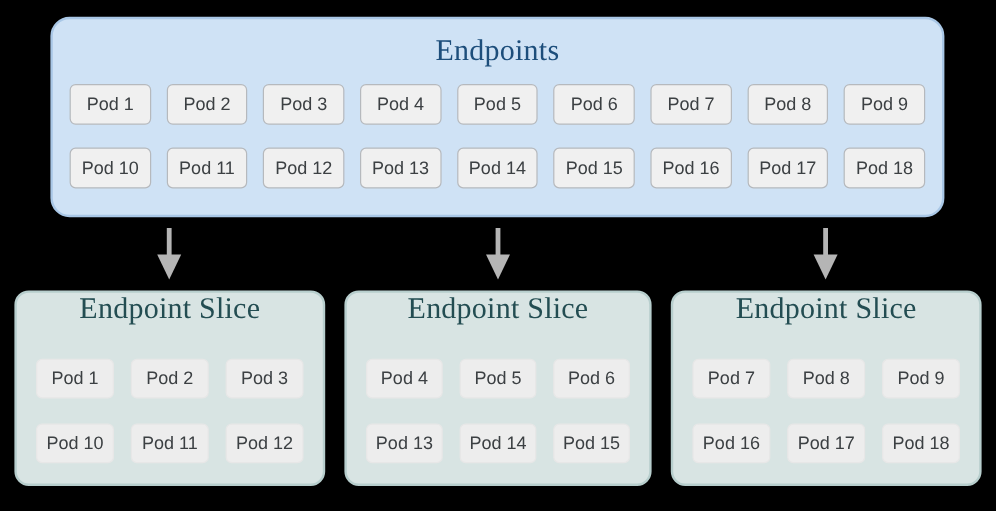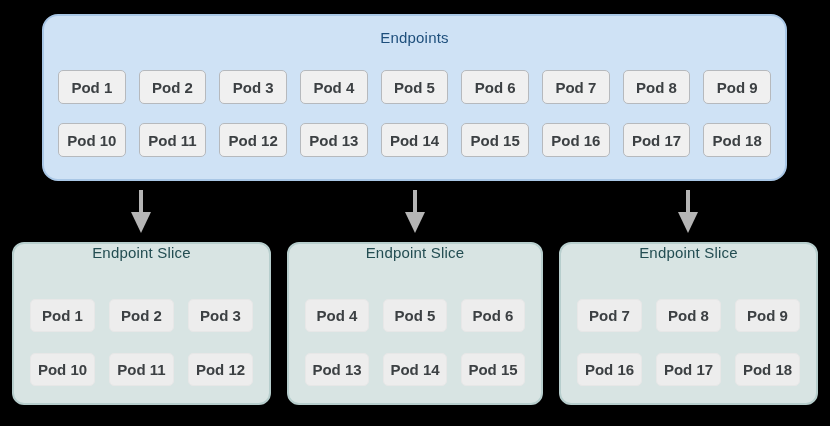--- a/index.html
+++ b/index.html
@@ -24,22 +24,23 @@
     top: 14px;
     width: 745px;
     height: 167px;
     background: #cfe2f5;
     border: 2px solid #a9c7e6;
     border-radius: 16px;
     box-sizing: border-box;
   }
   .box-title {
     text-align: center;
-    font-size: 15px;
+    font-size: 25px;
     letter-spacing: 0.2px;
+    font-family: Liberation Serif, serif;
   }
   .endpoints-title {
     margin-top: 13px;
     color: #1d4e7b;
   }
   .pods-grid {
     position: absolute;
     display: grid;
   }
   .endpoints-pods {
@@ -54,21 +55,20 @@
     background: #f0f0f0;
     border: 1px solid #b6b9bd;
     border-radius: 5px;
     box-sizing: border-box;
     display: flex;
     align-items: center;
     justify-content: center;
     font-size: 15px;
     color: #3c4043;
     white-space: nowrap;
-    font-weight: bold;
   }
   
   .arrow {
     position: absolute;
     top: 190px;
     width: 20px;
     height: 43px;
   }
   .arrow-stem {
     position: absolute;

